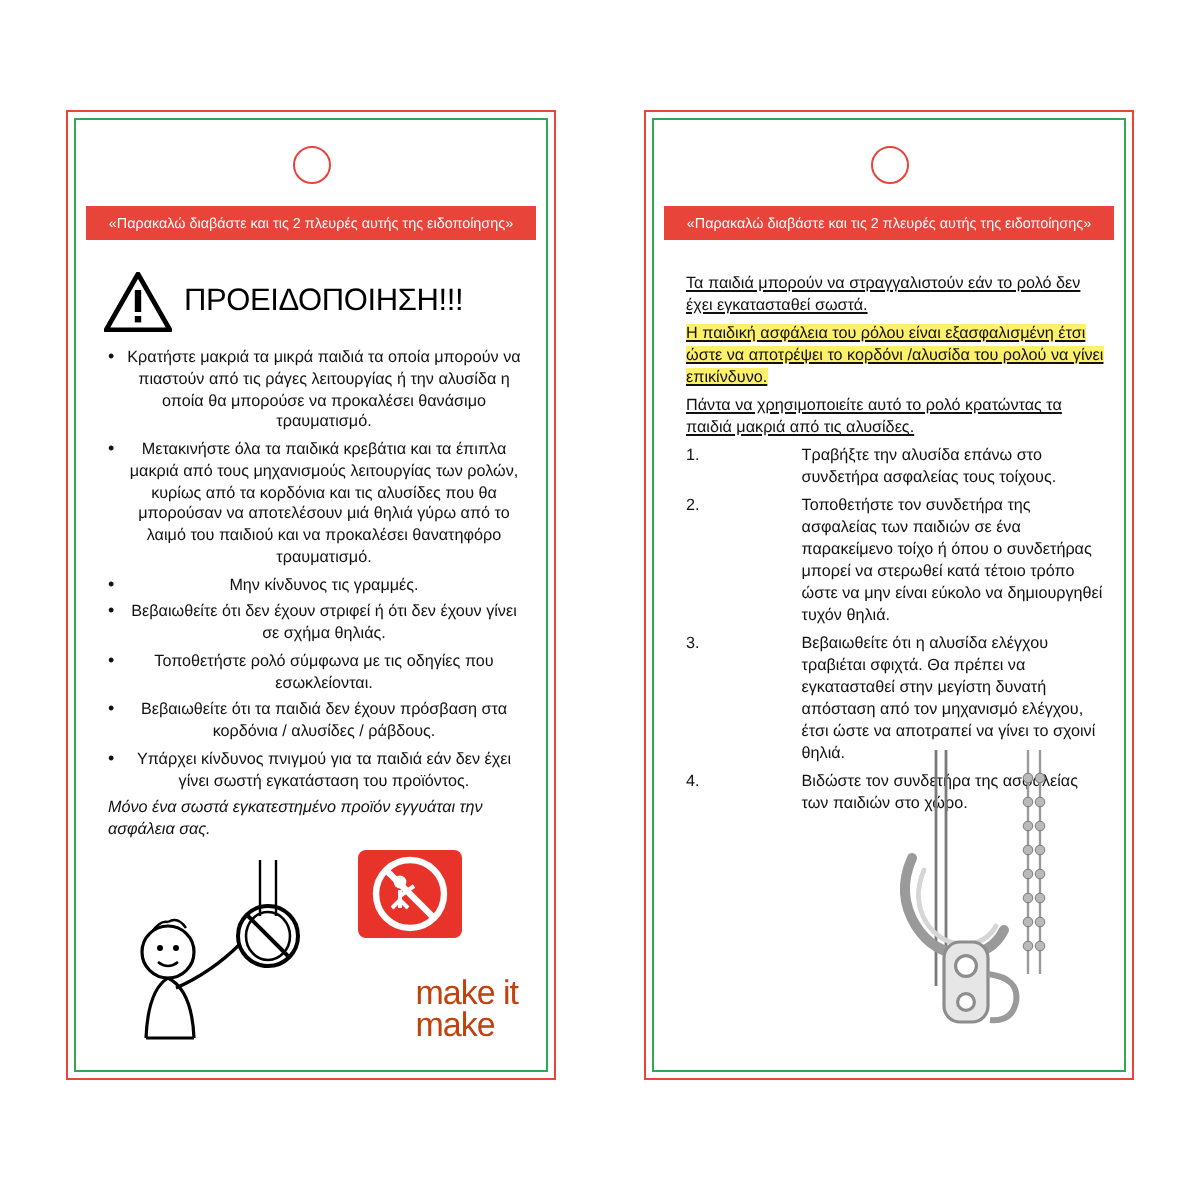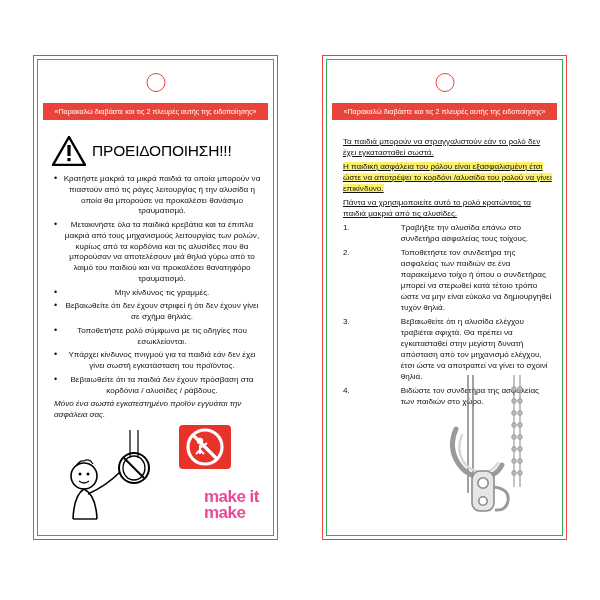--- a/index.html
+++ b/index.html
@@ -100,21 +100,21 @@
   }
 
   
   .art-row{
     position:absolute;left:4px;right:2px;bottom:4px;height:105px;
   }
   .kid-art{position:absolute;left:2px;bottom:2px;width:108px;height:95px;}
   .mis-logo{position:absolute;right:4px;bottom:4px;width:106px;height:96px;}
   .mis-text{
     position:absolute;right:4px;bottom:4px;
-    font-size:17px;font-weight:bold;line-height:0.95;color:#ec4899;
+    font-size:17px;font-weight:normal;line-height:0.95;color:#c2410c;
     text-align:left;letter-spacing:-0.5px;
   }
 
   
   .rtext{
     font-size:8.1px;line-height:1.36;color:#111;
     padding:10px 2px 0 6px;
     text-align:left;
   }
   .rtext p{margin:0 0 3px 0;text-decoration:underline;}
@@ -148,22 +148,22 @@
         </div>
         <div class="warn-title">ΠΡΟΕΙΔΟΠΟΙΗΣΗ!!!</div>
       </div>
 
       <ul class="bullets">
         <li>Κρατήστε μακριά τα μικρά παιδιά τα οποία μπορούν να πιαστούν από τις ράγες λειτουργίας ή την αλυσίδα η οποία θα μπορούσε να προκαλέσει θανάσιμο τραυματισμό.</li>
         <li>Μετακινήστε όλα τα παιδικά κρεβάτια και τα έπιπλα μακριά από τους μηχανισμούς λειτουργίας των ρολών, κυρίως από τα κορδόνια και τις αλυσίδες που θα μπορούσαν να αποτελέσουν μιά θηλιά γύρω από το λαιμό του παιδιού και να προκαλέσει θανατηφόρο τραυματισμό.</li>
         <li>Μην κίνδυνος τις γραμμές.</li>
         <li>Βεβαιωθείτε ότι δεν έχουν στριφεί ή ότι δεν έχουν γίνει σε σχήμα θηλιάς.</li>
         <li>Τοποθετήστε ρολό σύμφωνα με τις οδηγίες που εσωκλείονται.</li>
+        <li>Βεβαιωθείτε ότι τα παιδιά δεν έχουν πρόσβαση στα κορδόνια / αλυσίδες / ράβδους.</li>
         <li>Υπάρχει κίνδυνος πνιγμού για τα παιδιά εάν δεν έχει γίνει σωστή εγκατάσταση του προϊόντος.</li>
-        <li>Βεβαιωθείτε ότι τα παιδιά δεν έχουν πρόσβαση στα κορδόνια / αλυσίδες / ράβδους.</li>
       </ul>
       <div class="italic-block">Μόνο ένα σωστά εγκατεστημένο προϊόν εγγυάται την ασφάλεια σας.</div>
 
       <div class="art-row">
 
         <div class="kid-art">
           <svg viewBox="0 0 108 95" width="108" height="95">
 
             <line x1="76" y1="2" x2="76" y2="30" stroke="#000" stroke-width="1.2"></line>
             <line x1="84" y1="2" x2="84" y2="30" stroke="#000" stroke-width="1.2"></line>

